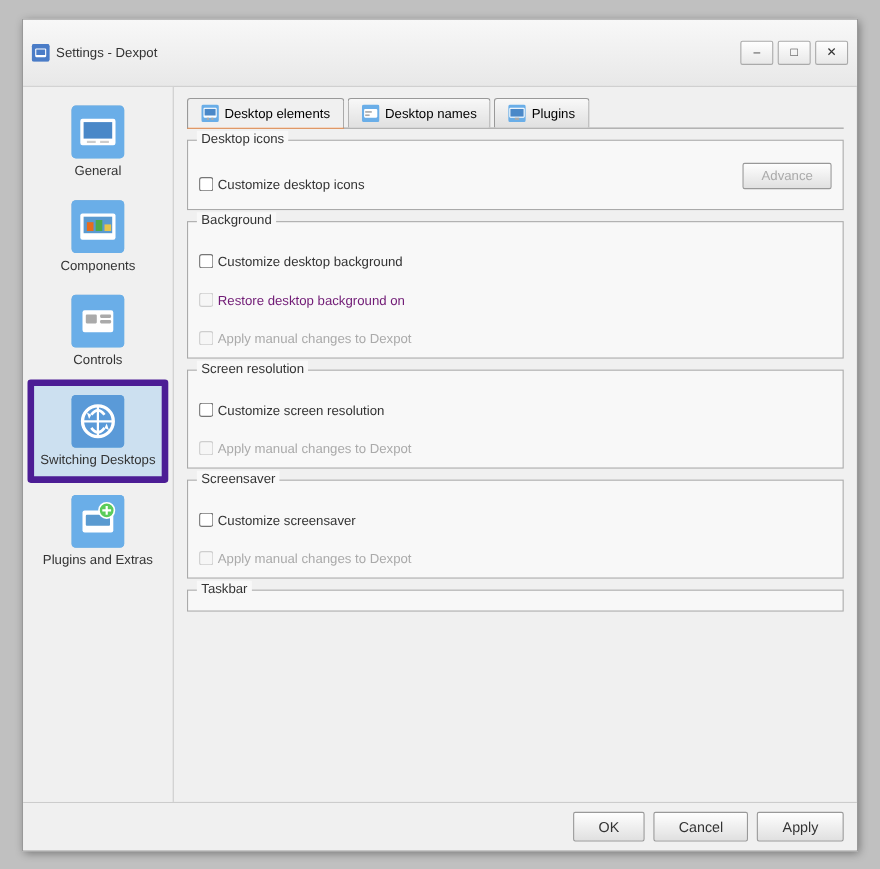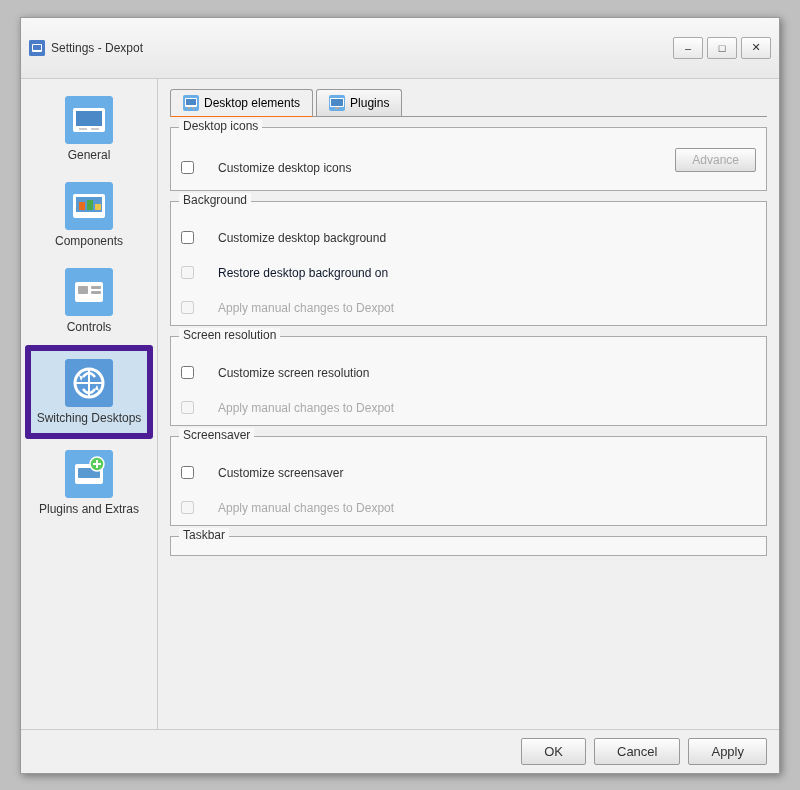--- a/index.html
+++ b/index.html
@@ -152,21 +152,21 @@
       padding: 0 4px;
       font-size: 12px;
       color: #333;
     }
     .section-content {
       margin-top: 4px;
     }
     .checkbox-row {
       display: flex;
       align-items: center;
-      gap: 24px;
+      gap: 4px;
       margin-bottom: 5px;
       margin-top: 21px;
     }
     .checkbox-row:last-child { margin-bottom: 0; }
     .checkbox-row input[type="checkbox"] {
       width: 13px; height: 13px;
       cursor: pointer;
       accent-color: #4a7cc7;
     }
     .checkbox-row input[type="checkbox"]:disabled + label {
@@ -322,20 +322,31 @@
               <rect x="5" y="12" width="2" height="2" fill="#aaa"></rect>
               <rect x="9" y="12" width="2" height="2" fill="#aaa"></rect>
             </svg>
           </span>
           <span>Desktop elements</span>
         </div>
         <div class="tab">
           <span class="tab-icon">
             <svg width="16" height="16" viewBox="0 0 16 16">
               <rect width="16" height="16" fill="#6aaee8" rx="2"></rect>
+              <rect x="2" y="4" width="12" height="8" fill="white" rx="1"></rect>
+              <rect x="3" y="6" width="6" height="1.5" fill="#aaa"></rect>
+              <rect x="3" y="9" width="4" height="1.5" fill="#aaa"></rect>
+            </svg>
+          </span>
+          <span>Desktop names</span>
+        </div>
+        <div class="tab">
+          <span class="tab-icon">
+            <svg width="16" height="16" viewBox="0 0 16 16">
+              <rect width="16" height="16" fill="#6aaee8" rx="2"></rect>
               <rect x="1" y="3" width="14" height="9" fill="white" rx="1"></rect>
               <rect x="2" y="4" width="12" height="7" fill="#4a88c8"></rect>
               <rect x="6" y="12" width="4" height="2" fill="#aaa"></rect>
             </svg>
           </span>
           <span>Plugins</span>
         </div>
       </div>
 
       <div class="section">
@@ -353,21 +364,21 @@
 
       <div class="section">
         <span class="section-title">Background</span>
         <div class="section-content">
           <div class="checkbox-row">
             <input type="checkbox" id="customize-bg" style="">
             <label for="customize-bg">Customize desktop background</label>
           </div>
           <div class="checkbox-row">
             <input type="checkbox" id="restore-bg" disabled="" style="">
-            <label for="restore-bg" style="color:#0f172a;">Restore desktop background on</label>
+            <label for="restore-bg" style="color:#701a75;">Restore desktop background on</label>
           </div>
           <div class="checkbox-row">
             <input type="checkbox" id="apply-manual-bg" disabled="" style="">
             <label for="apply-manual-bg" style="color:#aaa;">Apply manual changes to Dexpot</label>
           </div>
         </div>
       </div>
 
       <div class="section">
         <span class="section-title">Screen resolution</span>

